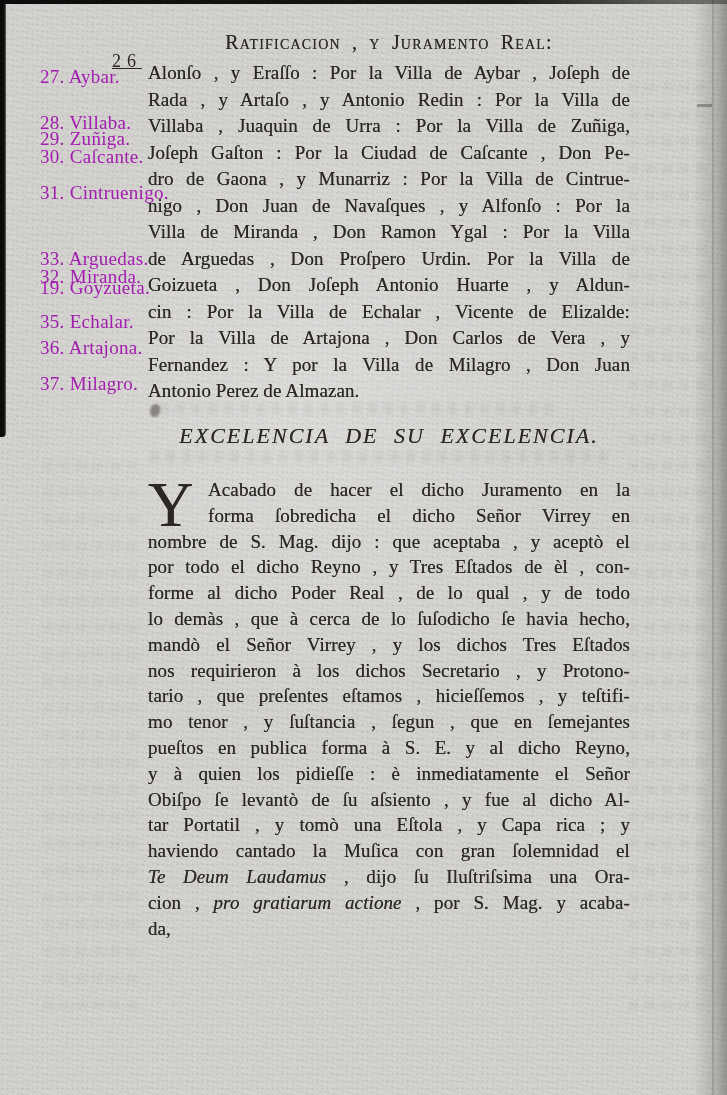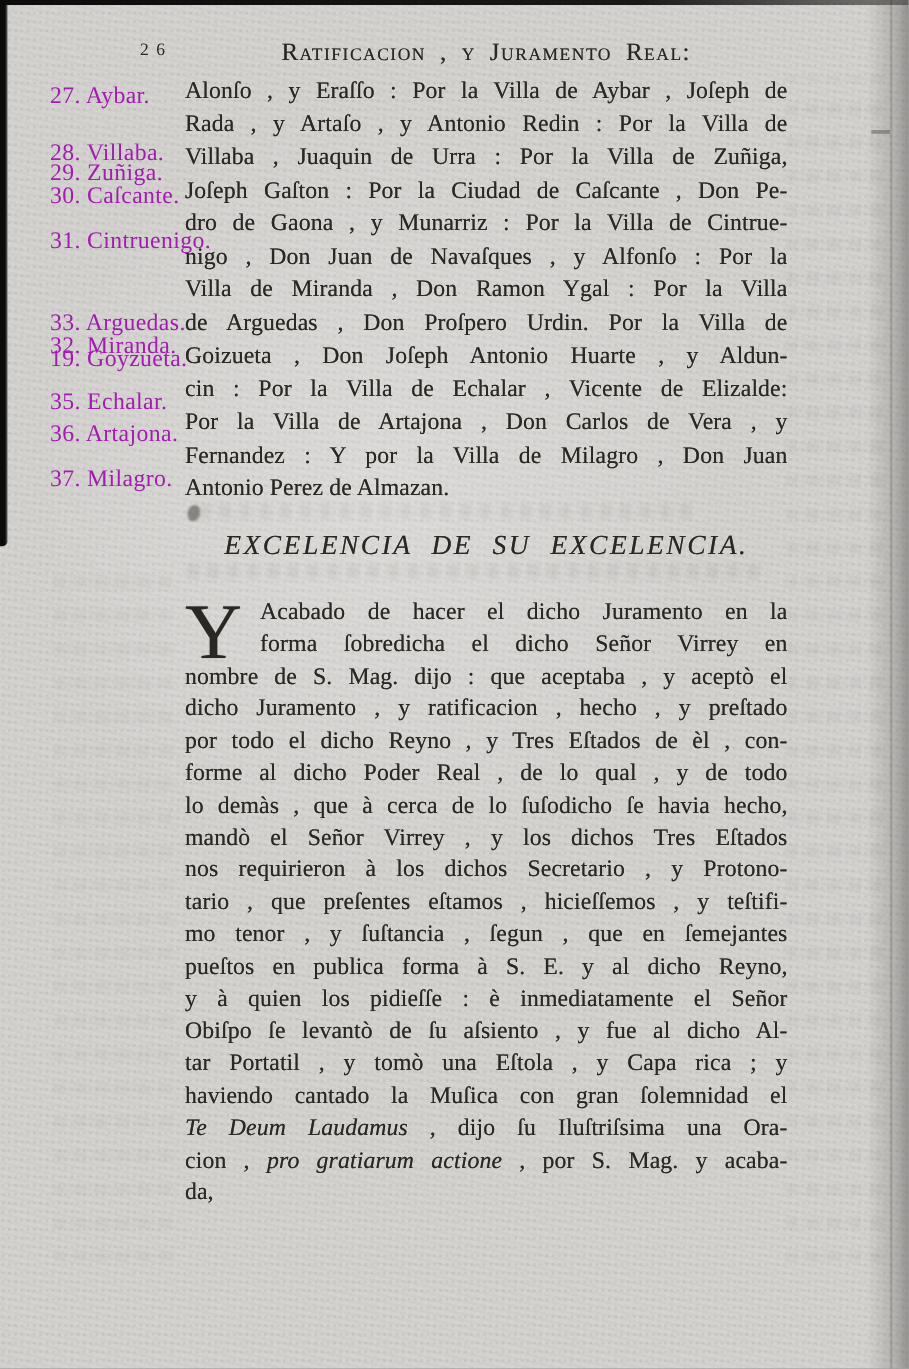--- a/index.html
+++ b/index.html
@@ -41,21 +41,21 @@
     background:
       repeating-linear-gradient(0deg, rgba(70,64,56,0.5) 0 9px, rgba(0,0,0,0) 9px 27px);
     -webkit-mask-image:repeating-linear-gradient(90deg,#000 0 10px,rgba(0,0,0,0.25) 10px 17px);
             mask-image:repeating-linear-gradient(90deg,#000 0 10px,rgba(0,0,0,0.25) 10px 17px);}
   .ink-blob{position:absolute;left:150px;top:404px;width:10px;height:13px;border-radius:60% 40% 55% 45%;
     background:#4a453e;opacity:0.55;filter:blur(1px);}
   .margin-dash{position:absolute;left:697px;top:104px;width:15px;height:3px;background:#3a3733;opacity:0.4;}
 
   
   .header{position:absolute;left:0;top:31px;width:727px;height:26px;}
-  .pagenum{position:absolute;left:112px;top:2px;font-size:14px;letter-spacing:6px;}
+  .pagenum{position:absolute;left:112px;top:20px;font-size:18px;letter-spacing:6px;text-decoration:underline;}
   .runtitle{position:absolute;left:148px;width:482px;text-align:center;
     font-variant:small-caps;font-size:20px;letter-spacing:1.2px;word-spacing:5px;
     text-shadow:0 0 0.5px rgba(43,40,36,0.7);}
 
   
   .margin-note{position:absolute;left:40px;width:108px;font-size:19px;color:#a21caf;
     letter-spacing:0.3px;white-space:nowrap;}
 
   
   .textblock{position:absolute;left:148px;top:60px;width:482px;}
@@ -134,21 +134,20 @@
       <div class="line last">Antonio Perez de Almazan.</div>
     </div>
 
     <div class="section-heading">EXCELENCIA DE SU EXCELENCIA.</div>
 
     <div class="p2">
       <div class="dropcap">Y</div>
       <div class="line indent">Acabado de hacer el dicho Juramento en la</div>
       <div class="line indent">forma ſobredicha el dicho Señor Virrey en</div>
       <div class="line">nombre de S. Mag. dijo : que aceptaba , y aceptò el</div>
-      <div class="line">dicho Juramento , y ratificacion , hecho , y preſtado</div>
       <div class="line">por todo el dicho Reyno , y Tres Eſtados de èl , con-</div>
       <div class="line">forme al dicho Poder Real , de lo qual , y de todo</div>
       <div class="line">lo demàs , que à cerca de lo ſuſodicho ſe havia hecho,</div>
       <div class="line">mandò el Señor Virrey , y los dichos Tres Eſtados</div>
       <div class="line">nos requirieron à los dichos Secretario , y Protono-</div>
       <div class="line">tario , que preſentes eſtamos , hicieſſemos , y teſtifi-</div>
       <div class="line">mo tenor , y ſuſtancia , ſegun , que en ſemejantes</div>
       <div class="line">pueſtos en publica forma à S. E. y al dicho Reyno,</div>
       <div class="line">y à quien los pidieſſe : è inmediatamente el Señor</div>
       <div class="line">Obiſpo ſe levantò de ſu aſsiento , y fue al dicho Al-</div>

